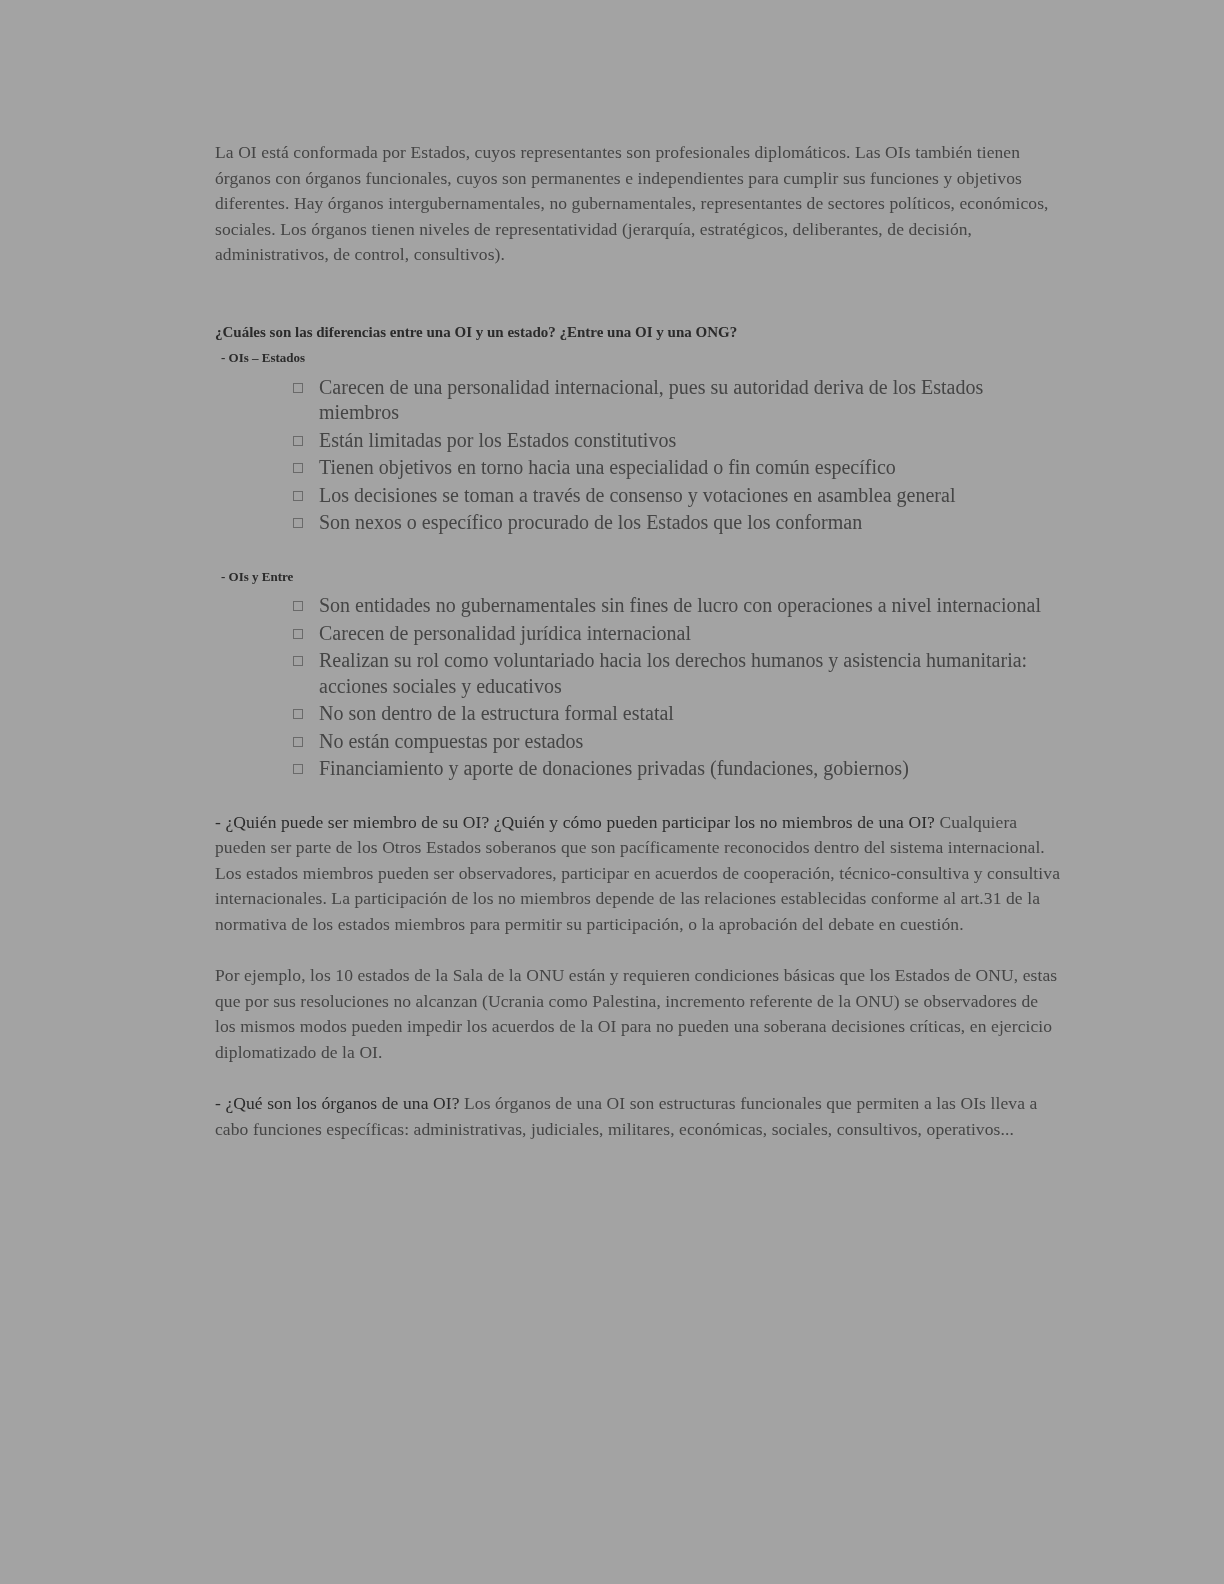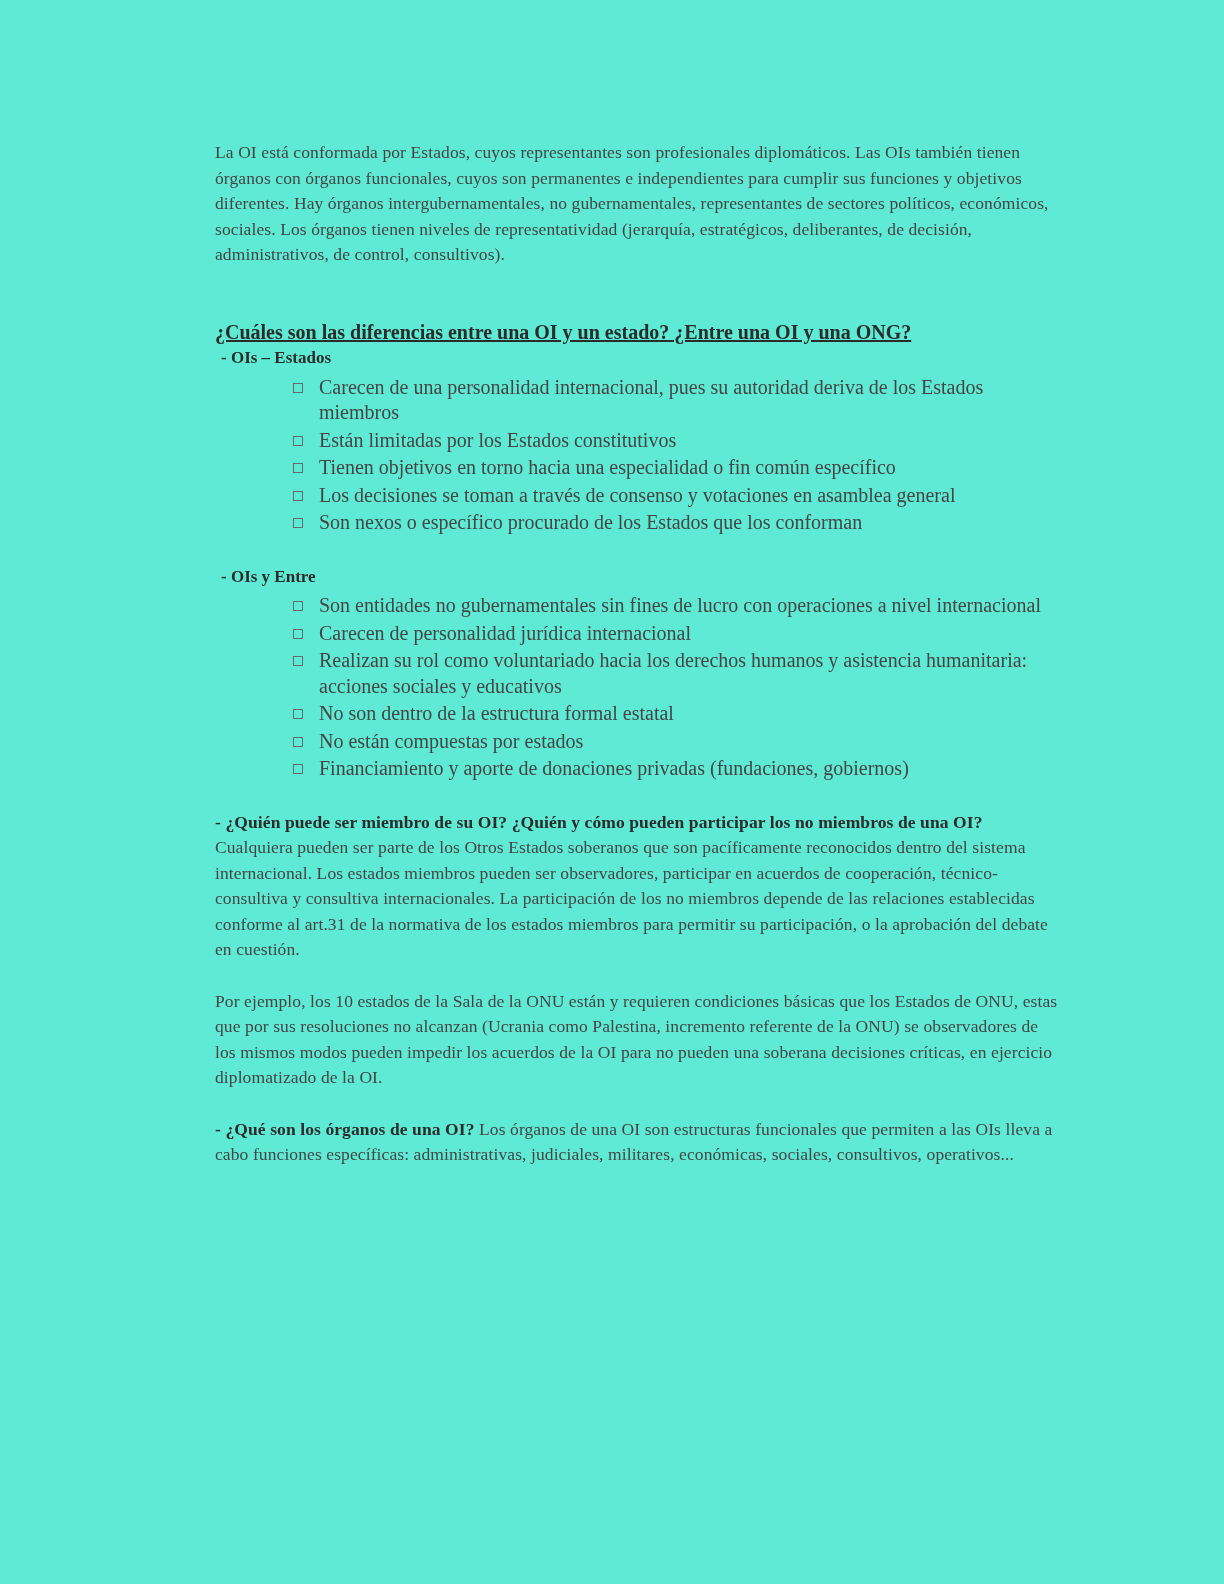--- a/index.html
+++ b/index.html
@@ -14,21 +14,21 @@
     color: #3c3c3c;
     position: relative;
     overflow: hidden;
   }
   .page {
     position: absolute;
     left: 0;
     top: 0;
     width: 1224px;
     height: 1584px;
-    background: #5eead4;
+    background: #a3a3a3;
   }
   .content {
     position: absolute;
     left: 215px;
     top: 140px;
     width: 845px;
   }
   p {
     margin: 0 0 0 0;
     font-size: 17.5px;
@@ -37,29 +37,28 @@
     color: #454545;
     letter-spacing: 0.1px;
     
     filter: blur(0.45px);
   }
   .para-block {
     margin-bottom: 26px;
   }
   .heading-q {
     font-weight: bold;
-    font-size: 20px;
+    font-size: 15px;
     line-height: 25.5px;
     color: #2b2b2b;
     filter: blur(0.45px);
-    text-decoration: underline;
   }
   .sub-head {
     font-weight: bold;
-    font-size: 17px;
+    font-size: 13px;
     line-height: 25.5px;
     color: #2b2b2b;
     filter: blur(0.45px);
     margin-left: 6px;
   }
   ul.sq {
     list-style: none;
     margin: 4px 0 0 0;
     padding: 0 0 0 78px;
   }
@@ -79,21 +78,21 @@
     top: 8px;
     width: 8px;
     height: 8px;
     border: 1.4px solid #6a6a6a;
     background: transparent;
   }
   .section-gap {
     height: 26px;
   }
   .inline-bold {
-    font-weight: bold;
+    font-weight: normal;
     color: #2b2b2b;
   }
 </style>
 </head>
 <body>
 
 <div class="page">
   <div class="content">
 
     <div class="para-block">

